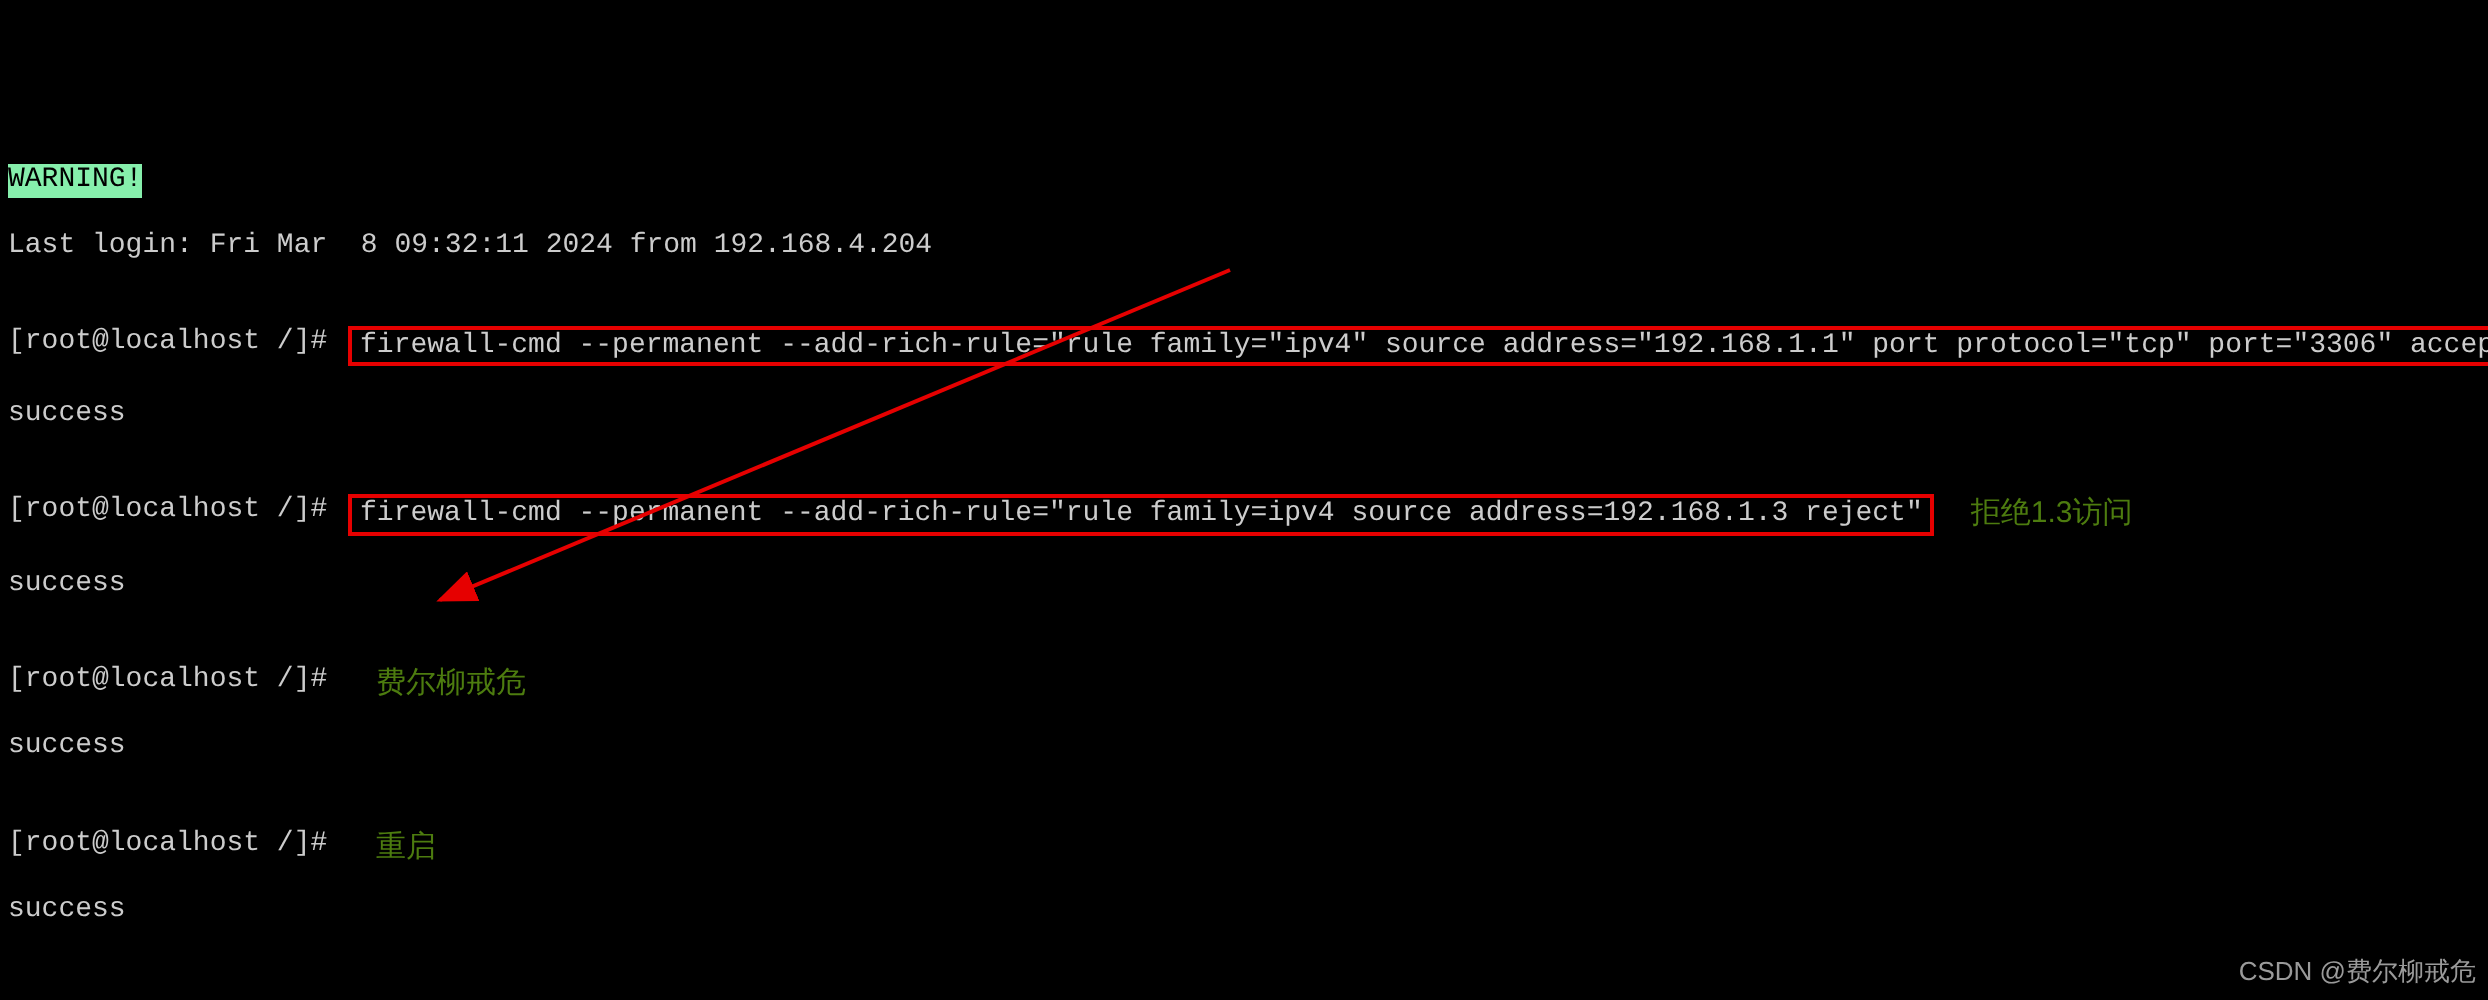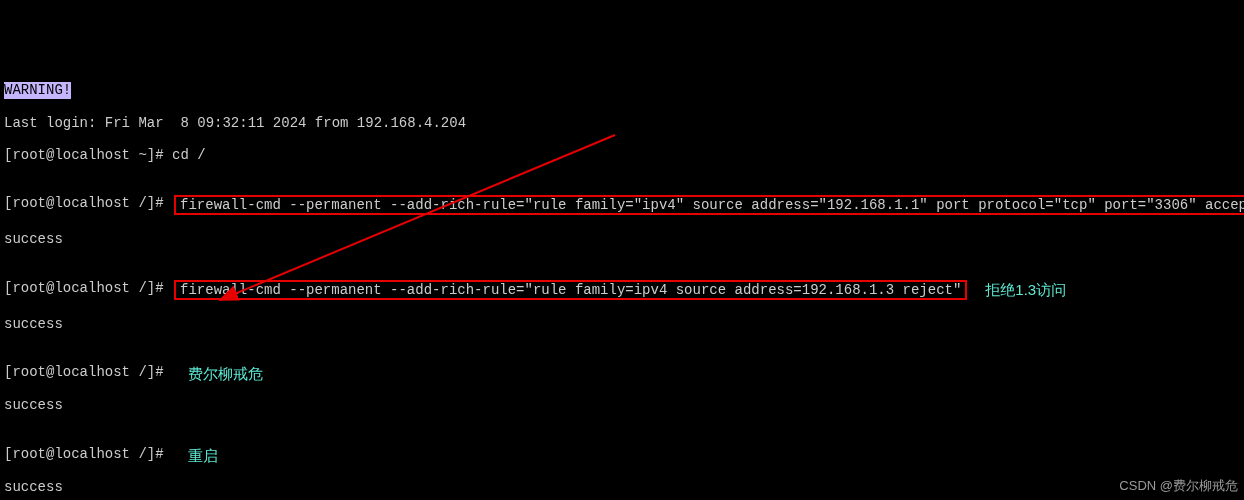--- a/index.html
+++ b/index.html
@@ -9,30 +9,30 @@
     font-size: 14px;
     line-height: 1.15;
     color: #ccc;
     width: 1244px;
     height: 500px;
     overflow: hidden;
     padding: 2px 4px;
     position: relative;
     white-space: pre;
   }
-  .hl { background: #c4b5fd; color: #000; }
+  .hl { background: #86efac; color: #000; }
   .row { display: flex; align-items: flex-start; }
   .box {
     border: 2px solid #e60000;
     padding: 0 4px;
     margin: 0 2px;
     display: inline-block;
   }
   .annot {
-    color: #5eead4;
+    color: #4d7c0f;
     font-family: "Microsoft YaHei", sans-serif;
     font-size: 15px;
     margin-left: 16px;
     position: relative;
     top: 1px;
   }
   svg.overlay {
     position: absolute;
     top: 0; left: 0;
     width: 1244px; height: 500px;
@@ -48,21 +48,20 @@
   }
 </style>
 </head>
 <body>
 
 
 
 <div>
 <div class="row"><span class="hl">WARNING!</span></div>
 <div>Last login: Fri Mar  8 09:32:11 2024 from 192.168.4.204</div>
-<div class="row"><span>[root@localhost ~]# </span><span>cd /</span></div>
 
 <div class="row"><span>[root@localhost /]# </span><span class="box">firewall-cmd --permanent --add-rich-rule="rule family="ipv4" source address="192.168.1.1" port protocol="tcp" port="3306" accept"</span></div>
 <div>success</div>
 
 <div class="row"><span>[root@localhost /]# </span><span class="box">firewall-cmd --permanent --add-rich-rule="rule family=ipv4 source address=192.168.1.3 reject"</span><span class="annot">拒绝1.3访问</span></div>
 <div>success</div>
 
 <div class="row"><span>[root@localhost /]# </span><span class="annot">费尔柳戒危</span></div>
 <div>success</div>
 

